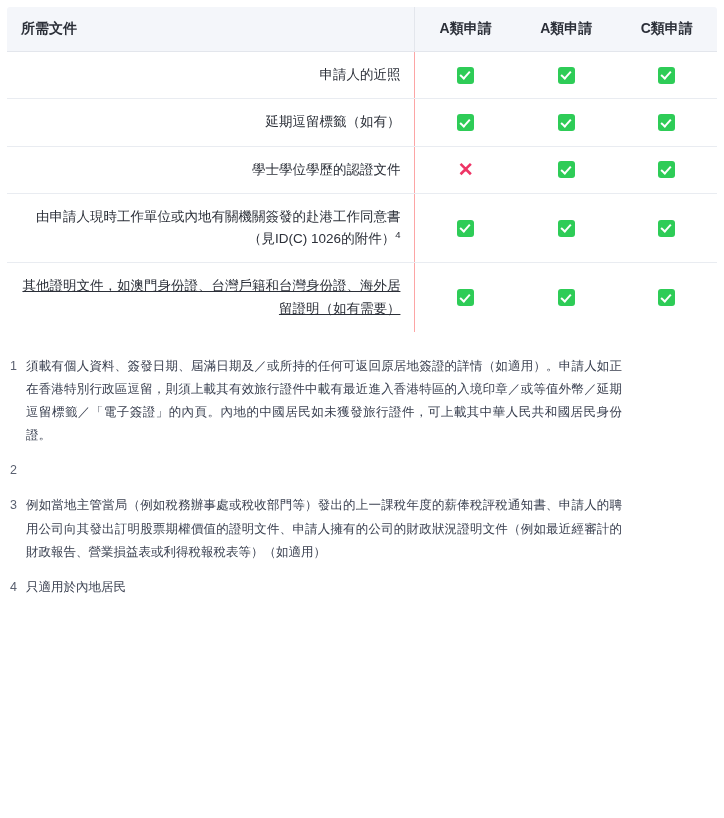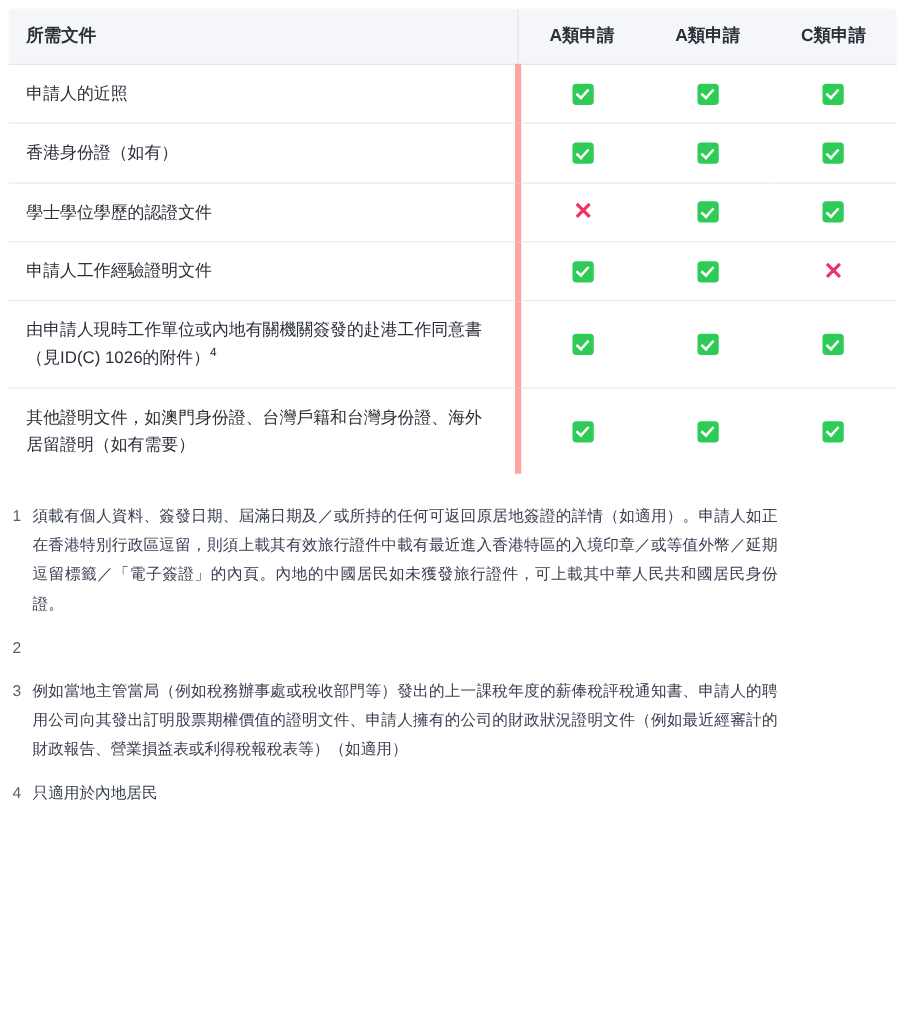--- a/index.html
+++ b/index.html
@@ -47,23 +47,25 @@
   table.req-table tbody td {
     font-size: 13.5px;
     line-height: 1.65;
     padding: 12px 14px;
     border-bottom: 1px solid #e9ecf1;
     vertical-align: middle;
     color: #2b2f38;
   }
   table.req-table tbody tr:last-child td {
     border-bottom: none;
+    text-decoration: underline;
   }
   td.doc-cell {
-    border-right: 5px solid #fca5a5;
+    border-right: 1px solid #fca5a5;
+    text-align: right;
   }
   th.col-doc {
     border-right: 1px solid #e3e6ec;
   }
   td.mark-cell {
     text-align: center;
     padding-left: 4px;
     padding-right: 4px;
   }
   .col-w-doc { width: 405px; }
@@ -149,38 +151,32 @@
       </tr>
     </thead>
     <tbody id="table-body">
         <tr>
           <td class="doc-cell">申請人的近照</td>
           <td class="mark-cell"><span class="mark yes"></span></td>
           <td class="mark-cell"><span class="mark yes"></span></td>
           <td class="mark-cell"><span class="mark yes"></span></td>
         </tr>
         <tr>
-          <td class="doc-cell">香港身份證（如有）</td>
+          <td class="doc-cell">延期逗留標籤（如有）</td>
           <td class="mark-cell"><span class="mark yes"></span></td>
           <td class="mark-cell"><span class="mark yes"></span></td>
           <td class="mark-cell"><span class="mark yes"></span></td>
         </tr>
         <tr>
           <td class="doc-cell">學士學位學歷的認證文件</td>
           <td class="mark-cell"><span class="mark no">✕</span></td>
           <td class="mark-cell"><span class="mark yes"></span></td>
           <td class="mark-cell"><span class="mark yes"></span></td>
         </tr>
         <tr>
-          <td class="doc-cell">申請人工作經驗證明文件</td>
-          <td class="mark-cell"><span class="mark yes"></span></td>
-          <td class="mark-cell"><span class="mark yes"></span></td>
-          <td class="mark-cell"><span class="mark no">✕</span></td>
-        </tr>
-        <tr>
           <td class="doc-cell">由申請人現時工作單位或內地有關機關簽發的赴港工作同意書（見ID(C) 1026的附件）<sup>4</sup></td>
           <td class="mark-cell"><span class="mark yes"></span></td>
           <td class="mark-cell"><span class="mark yes"></span></td>
           <td class="mark-cell"><span class="mark yes"></span></td>
         </tr>
         <tr>
           <td class="doc-cell">其他證明文件，如澳門身份證、台灣戶籍和台灣身份證、海外居留證明（如有需要）</td>
           <td class="mark-cell"><span class="mark yes"></span></td>
           <td class="mark-cell"><span class="mark yes"></span></td>
           <td class="mark-cell"><span class="mark yes"></span></td>

